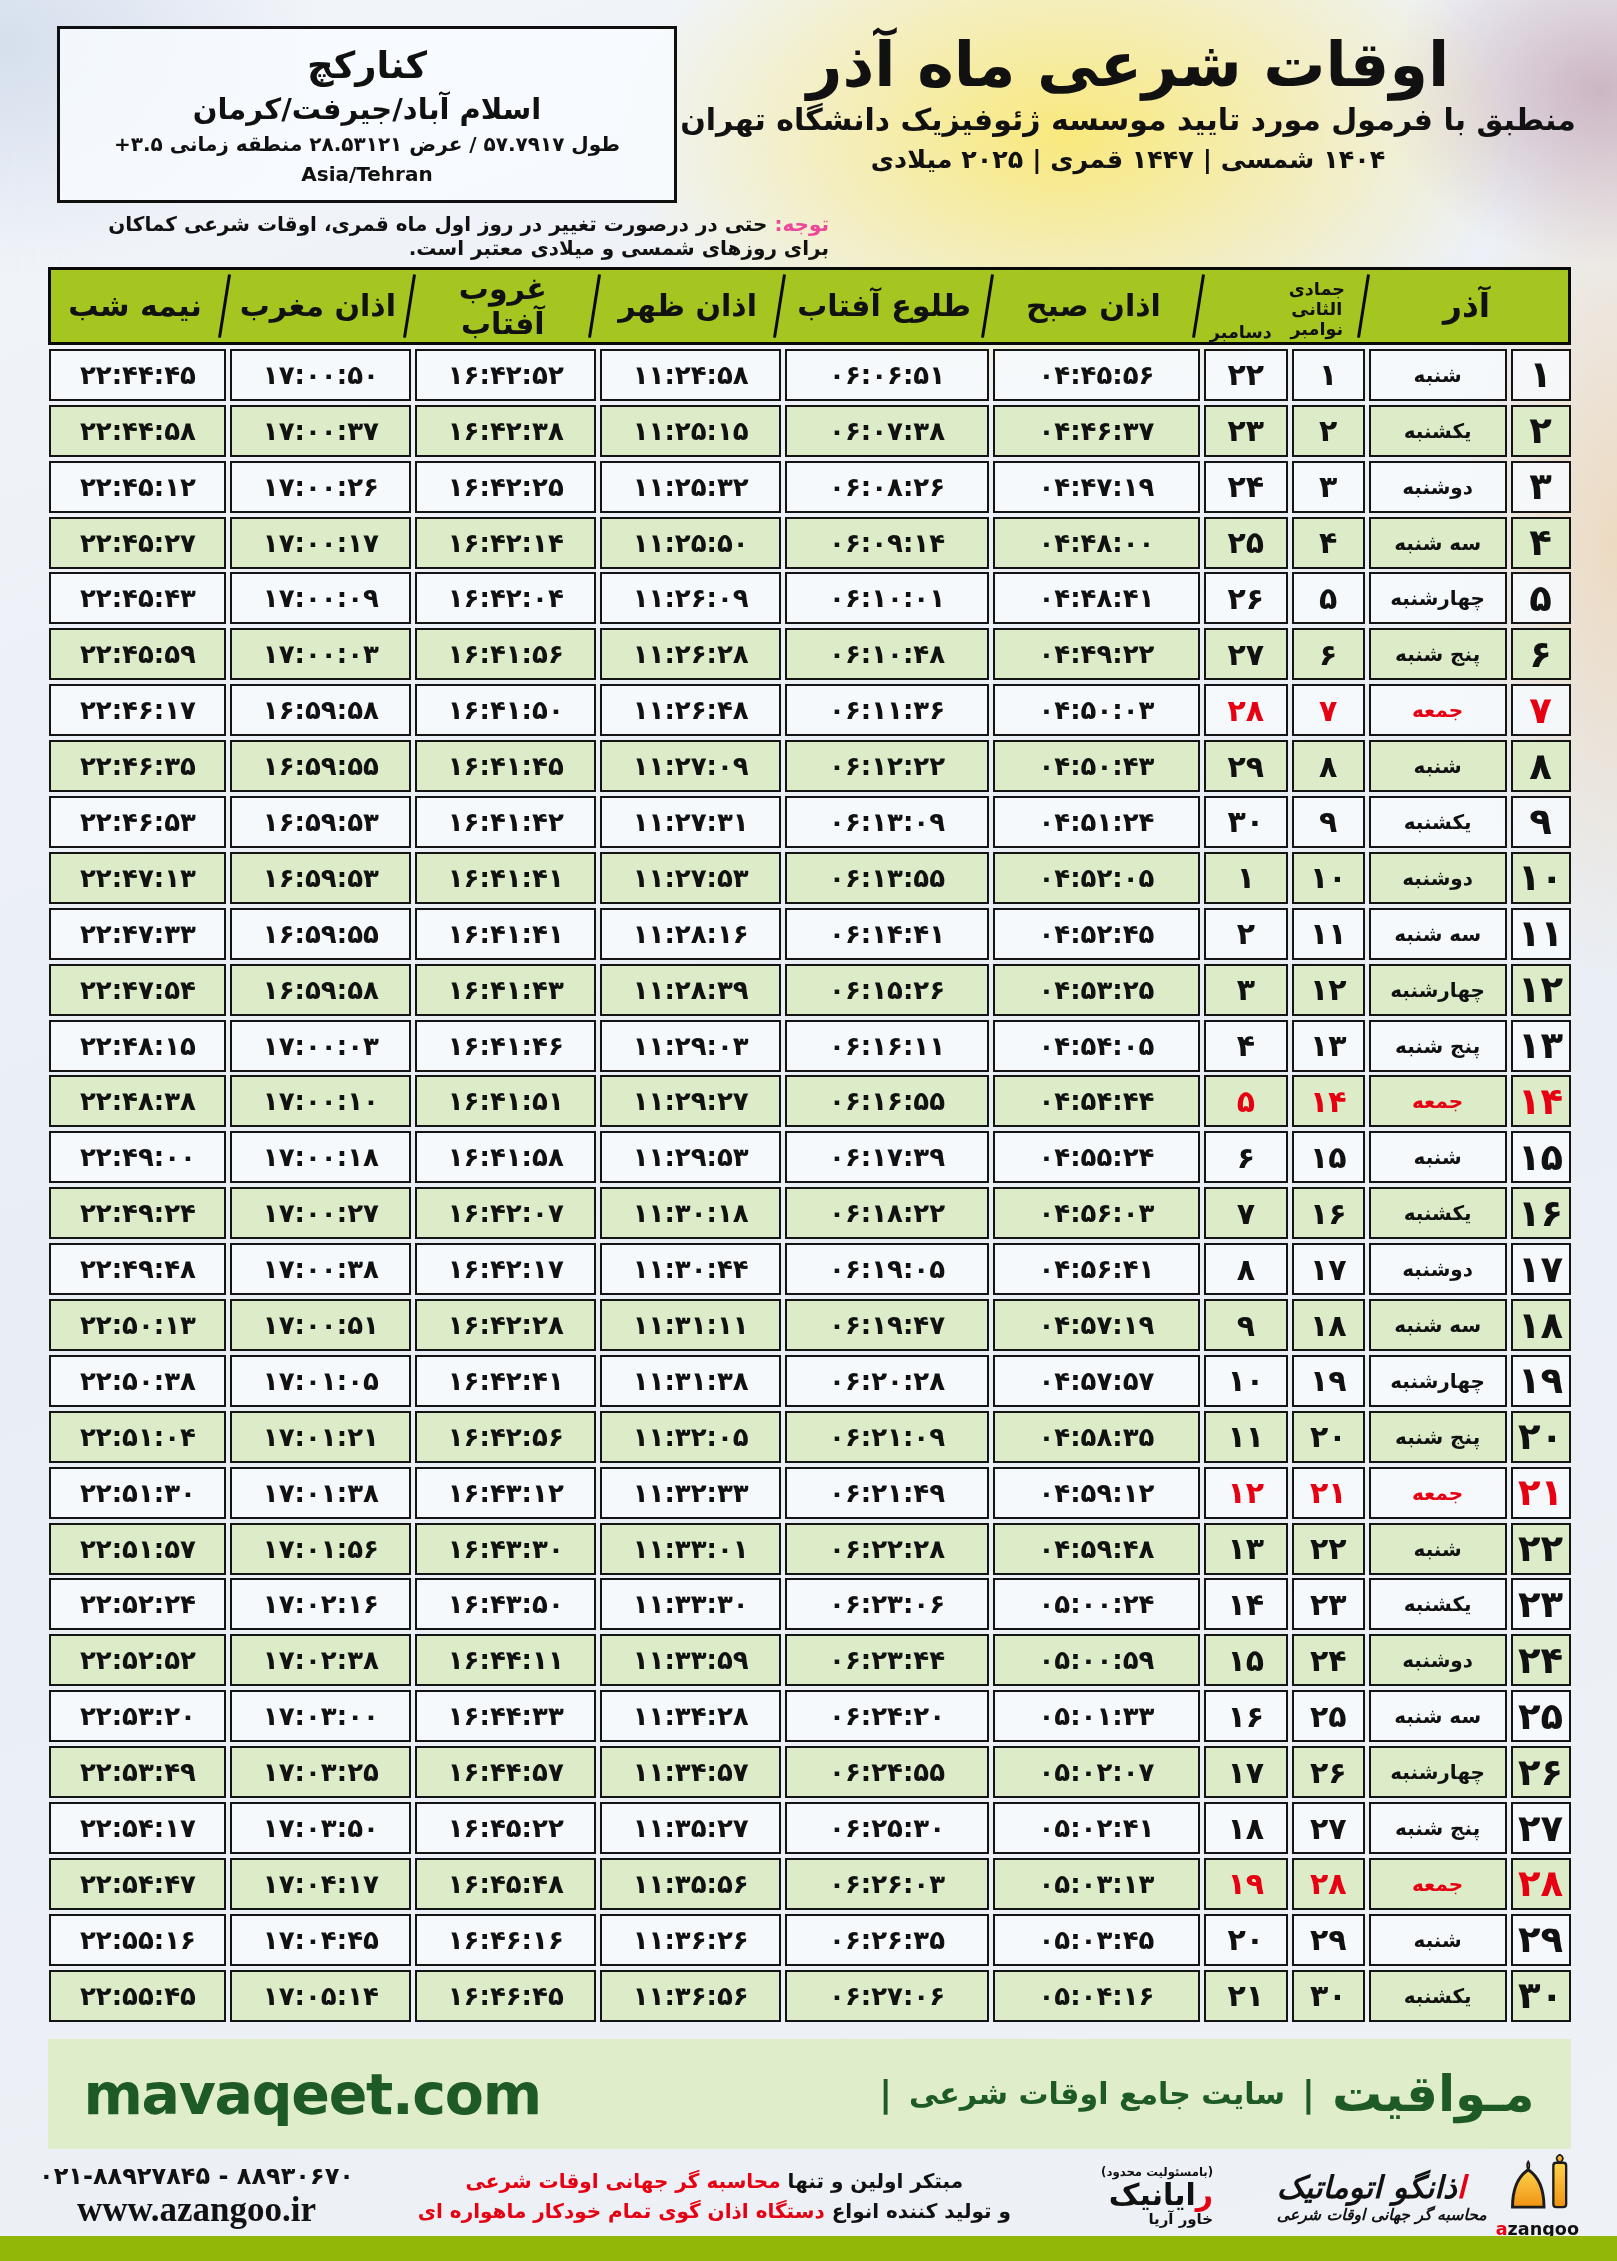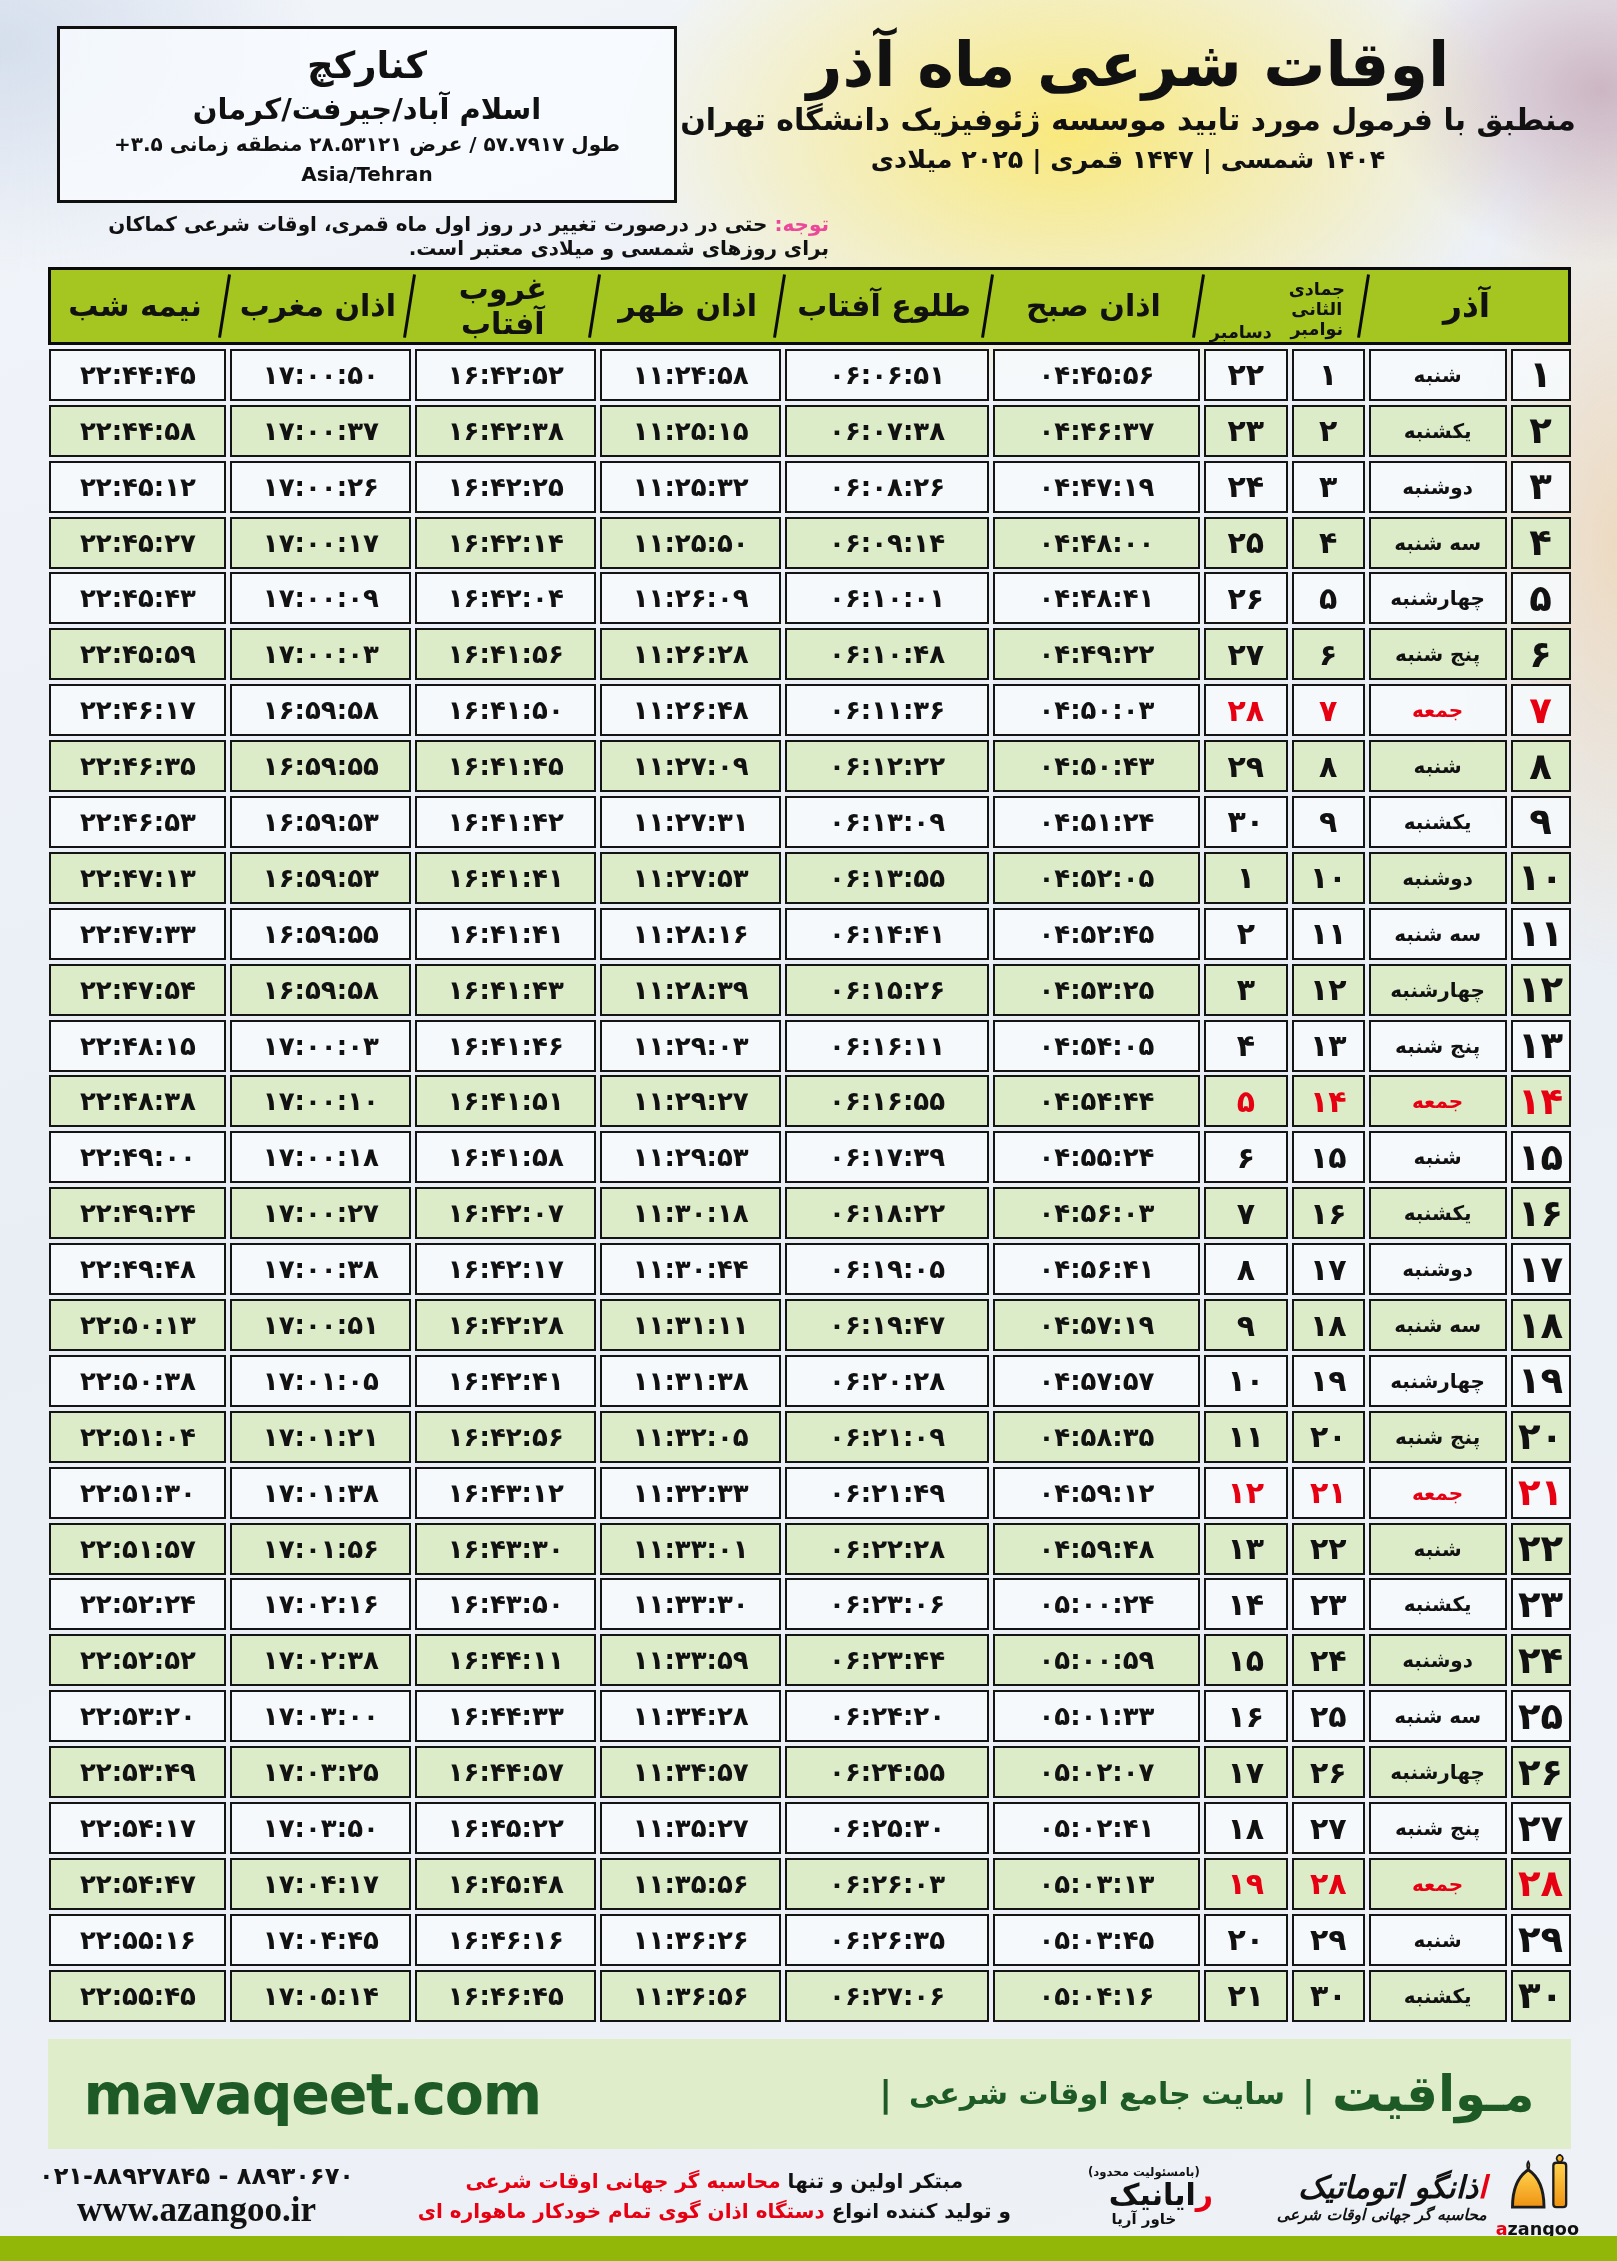--- a/index.html
+++ b/index.html
@@ -79,25 +79,25 @@
   .site-latin { font-size: 57px; font-weight: 900; letter-spacing: -1.3px; direction: ltr; }
 
   .bottom-strip {
     margin: 7.8px 26px 0; height: 80px; display: flex; align-items: center;
     justify-content: space-between; direction: rtl; padding: 0 13px;
   }
   .azangoo-logo { display: flex; align-items: center; gap: 9px; direction: rtl; }
   .az-icon-wrap { text-align: center; }
   .az-latin { font-size: 17.6px; font-weight: 900; direction: ltr; }
   .az-latin .red { color: #e60012; }
-  .az-text { text-align: right; direction: rtl; }
+  .az-text { text-align: left; direction: rtl; }
   .az-title { font-size: 31px; font-weight: 900; font-style: italic; }
   .az-title .red { color: #e60012; }
   .az-sub { font-size: 15.7px; font-weight: bold; font-style: italic; }
-  .rayanik-logo { text-align: center; direction: rtl; }
+  .rayanik-logo { text-align: right; direction: rtl; }
   .ray-small { font-size: 11.7px; font-weight: bold; }
   .ray-main { font-size: 30px; font-weight: 900; line-height: 1.05; margin-left: 34px; }
   .ray-main .red { color: #e60012; }
   .ray-side { font-size: 15px; font-weight: bold; }
   .promo { text-align: center; direction: rtl; font-size: 20px; font-weight: bold; line-height: 1.5; }
   .promo .red { color: #e60012; }
   .contact { text-align: center; }
   .contact-phone { font-size: 24px; font-weight: 900; direction: ltr; }
   .contact-web { font-size: 35px; font-weight: bold; font-family: "Liberation Serif", "DejaVu Serif", serif; }
   .bottom-bar { position: absolute; left: 0; bottom: 0; width: 100%; height: 25px; background: #93b709; }

